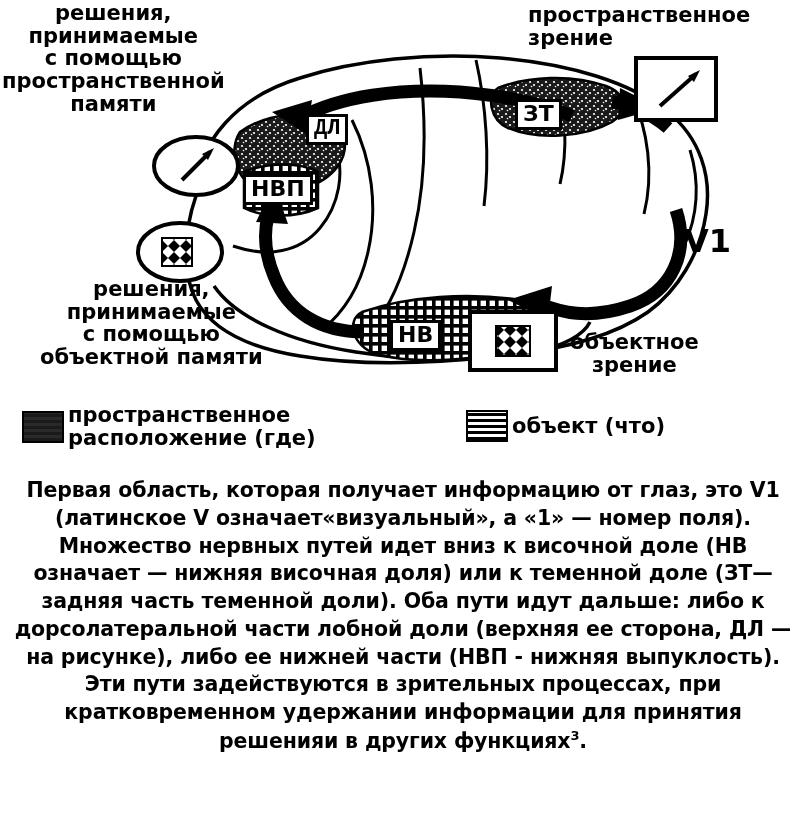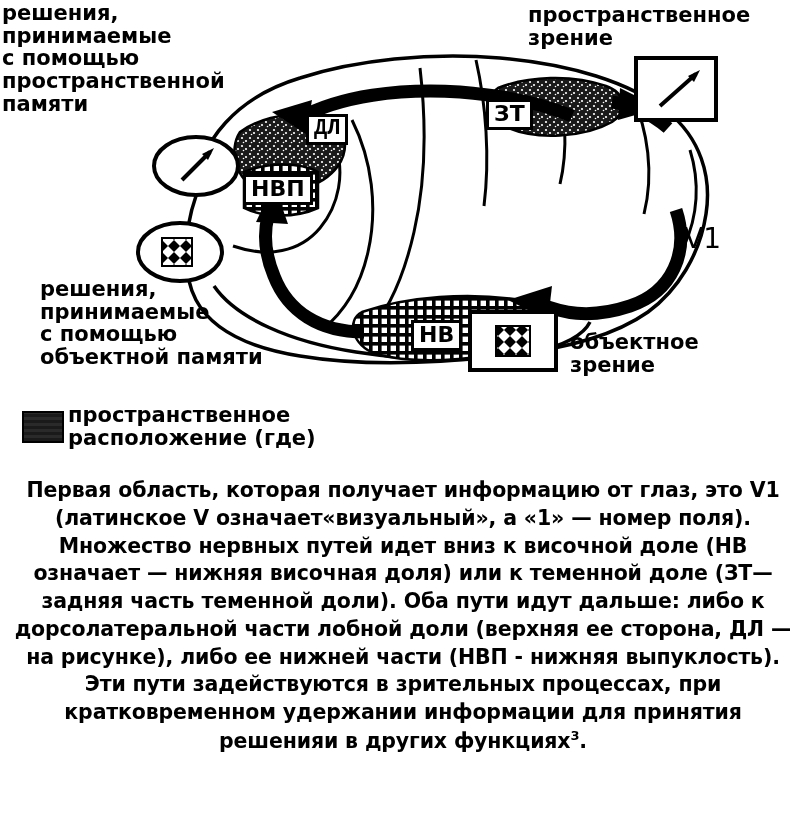--- a/index.html
+++ b/index.html
@@ -24,20 +24,21 @@
     position: absolute;
     left: 0;
     top: 0;
   }
   .fig-label {
     position: absolute;
     font-family: "DejaVu Sans", sans-serif;
     font-weight: bold;
     line-height: 1.08;
     white-space: pre-line;
+    text-align: center;
   }
   .lbl-tl {
     left: 2px;
     top: 2px;
     font-size: 21px;
   }
   .lbl-spatial-vision {
     left: 528px;
     top: 4px;
     font-size: 21px;
@@ -59,22 +60,22 @@
     font-weight: bold;
     font-size: 22px;
     background: #ffffff;
     border: 3px solid #000;
     padding: 1px 5px 2px 5px;
     line-height: 1;
   }
   .v1-tag {
     position: absolute;
     font-family: "DejaVu Sans", sans-serif;
-    font-weight: normal;
-    font-size: 28px;
+    font-weight: bold;
+    font-size: 32px;
     color: #000;
   }
   #legend {
     position: absolute;
     left: 0;
     top: 400px;
     width: 790px;
     height: 60px;
   }
   .legend-item {
@@ -228,28 +229,32 @@
 зрение</div>
   <div class="fig-label lbl-object-memory">решения,
 принимаемые
 с помощью
 объектной памяти</div>
   <div class="fig-label lbl-object-vision">объектное
 зрение</div>
 
   <div class="region-tag" style="left:306px; top:114px;font-family:Liberation Mono, monospace;">ДЛ</div>
   <div class="region-tag" style="left:243px; top:174px;">НВП</div>
-  <div class="region-tag" style="left:486px; top:99px;">ЗТ</div>
-  <div class="region-tag" style="left:411px; top:320px;">НВ</div>
+  <div class="region-tag" style="left:515px; top:99px;">ЗТ</div>
+  <div class="region-tag" style="left:390px; top:320px;">НВ</div>
   <div class="v1-tag" style="left:684px; top:222px;">V1</div>
 
   <div id="legend">
     <div class="legend-item" style="left:22px; top:4px;">
       <div class="legend-swatch" style="background-image:repeating-linear-gradient(0deg,#1a1a1a 0 3px,#2a2a2a 3px 6px),radial-gradient(#fff 0.8px,transparent 1px); background-size:auto, 7px 7px; background-color:#1a1a1a;"></div>
       <div class="legend-text">пространственное
 расположение (где)</div>
     </div>
+    <div class="legend-item" style="left:466px; top:10px;">
+      <div class="legend-swatch" style="background-image:repeating-linear-gradient(0deg,#000 0 3px,#fff 3px 6px),repeating-linear-gradient(90deg,#000 0 3px,rgba(255,255,255,0) 3px 6px); background-color:#fff;"></div>
+      <div class="legend-text">объект (что)</div>
+    </div>
   </div>
 </div>
 
 <div id="body-text">
   <span>Первая область, которая получает информацию от глаз, это V1 (латинское V означает«визуальный», а «1» — номер поля). Множество нервных путей идет вниз к височной доле (НВ означает — нижняя височная доля) или к теменной доле (ЗТ— задняя часть теменной доли). Оба пути идут дальше: либо к дорсолатеральной части лобной доли (верхняя ее сторона, ДЛ — на рисунке), либо ее нижней части (НВП - нижняя выпуклость). Эти пути задействуются в зрительных процессах, при кратковременном удержании информации для принятия решения</span><span>и в других функциях</span><sup>3</sup><span>.</span>
 </div>
 
 </body></html>

